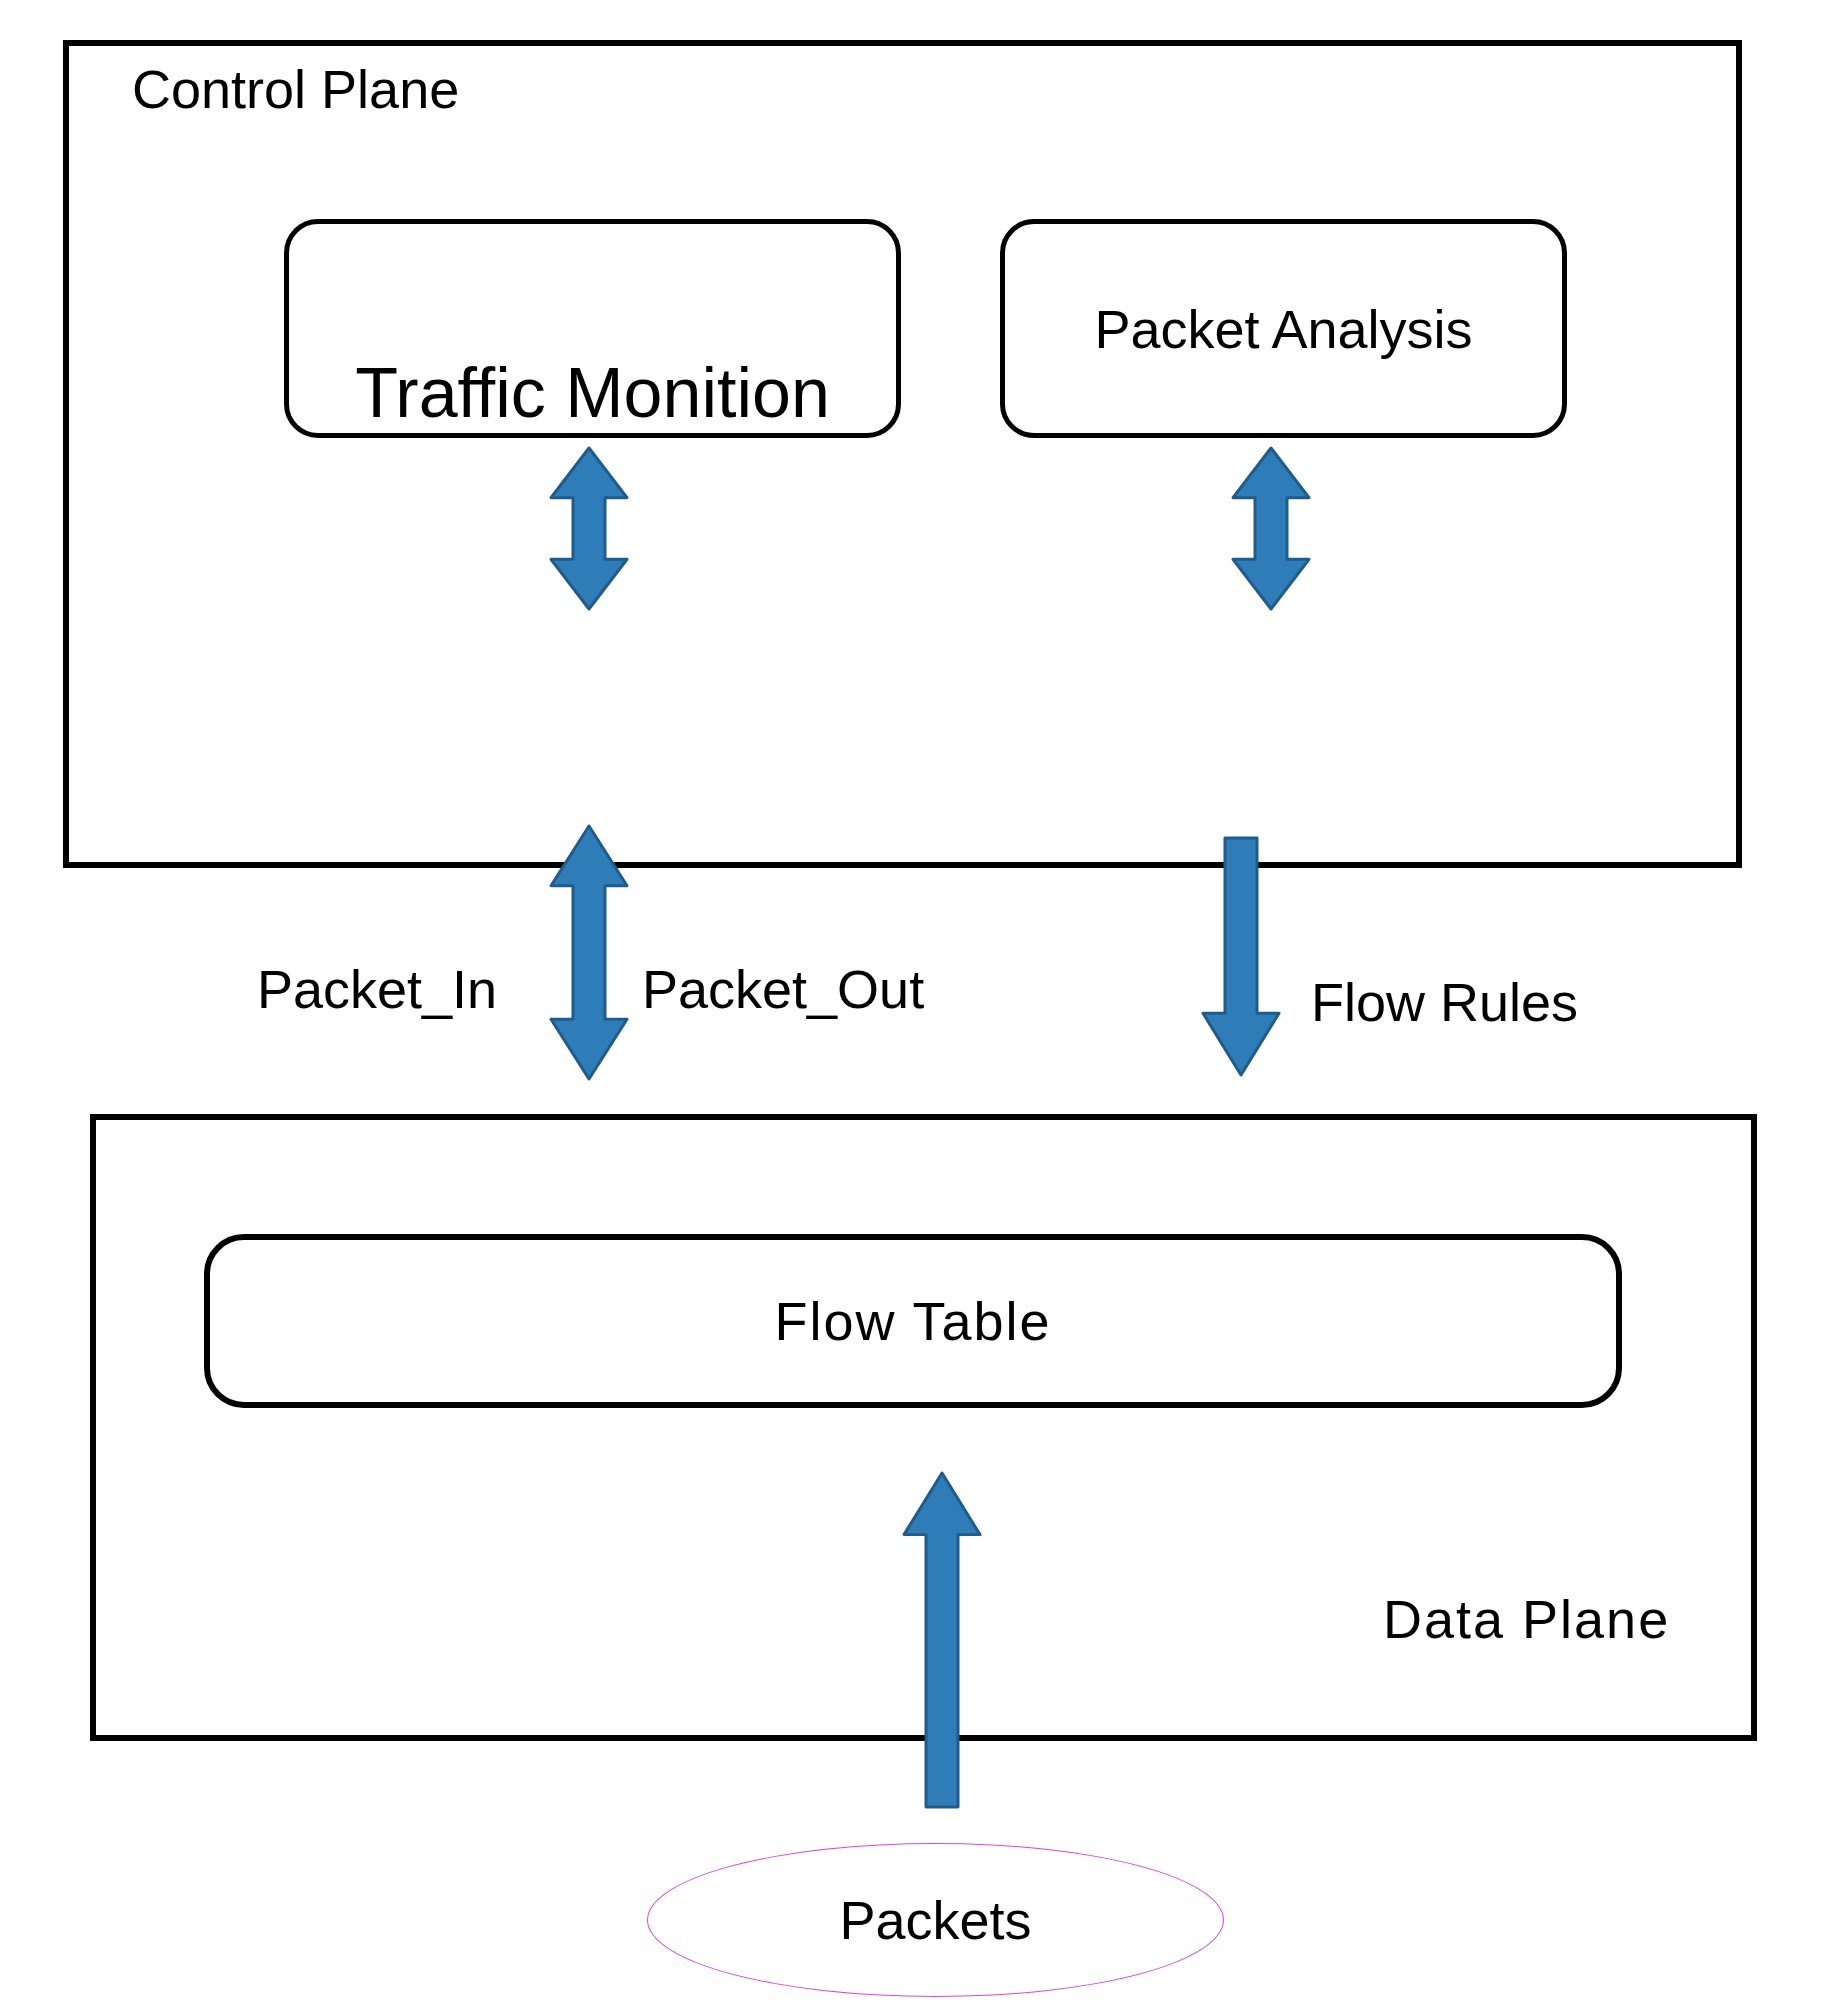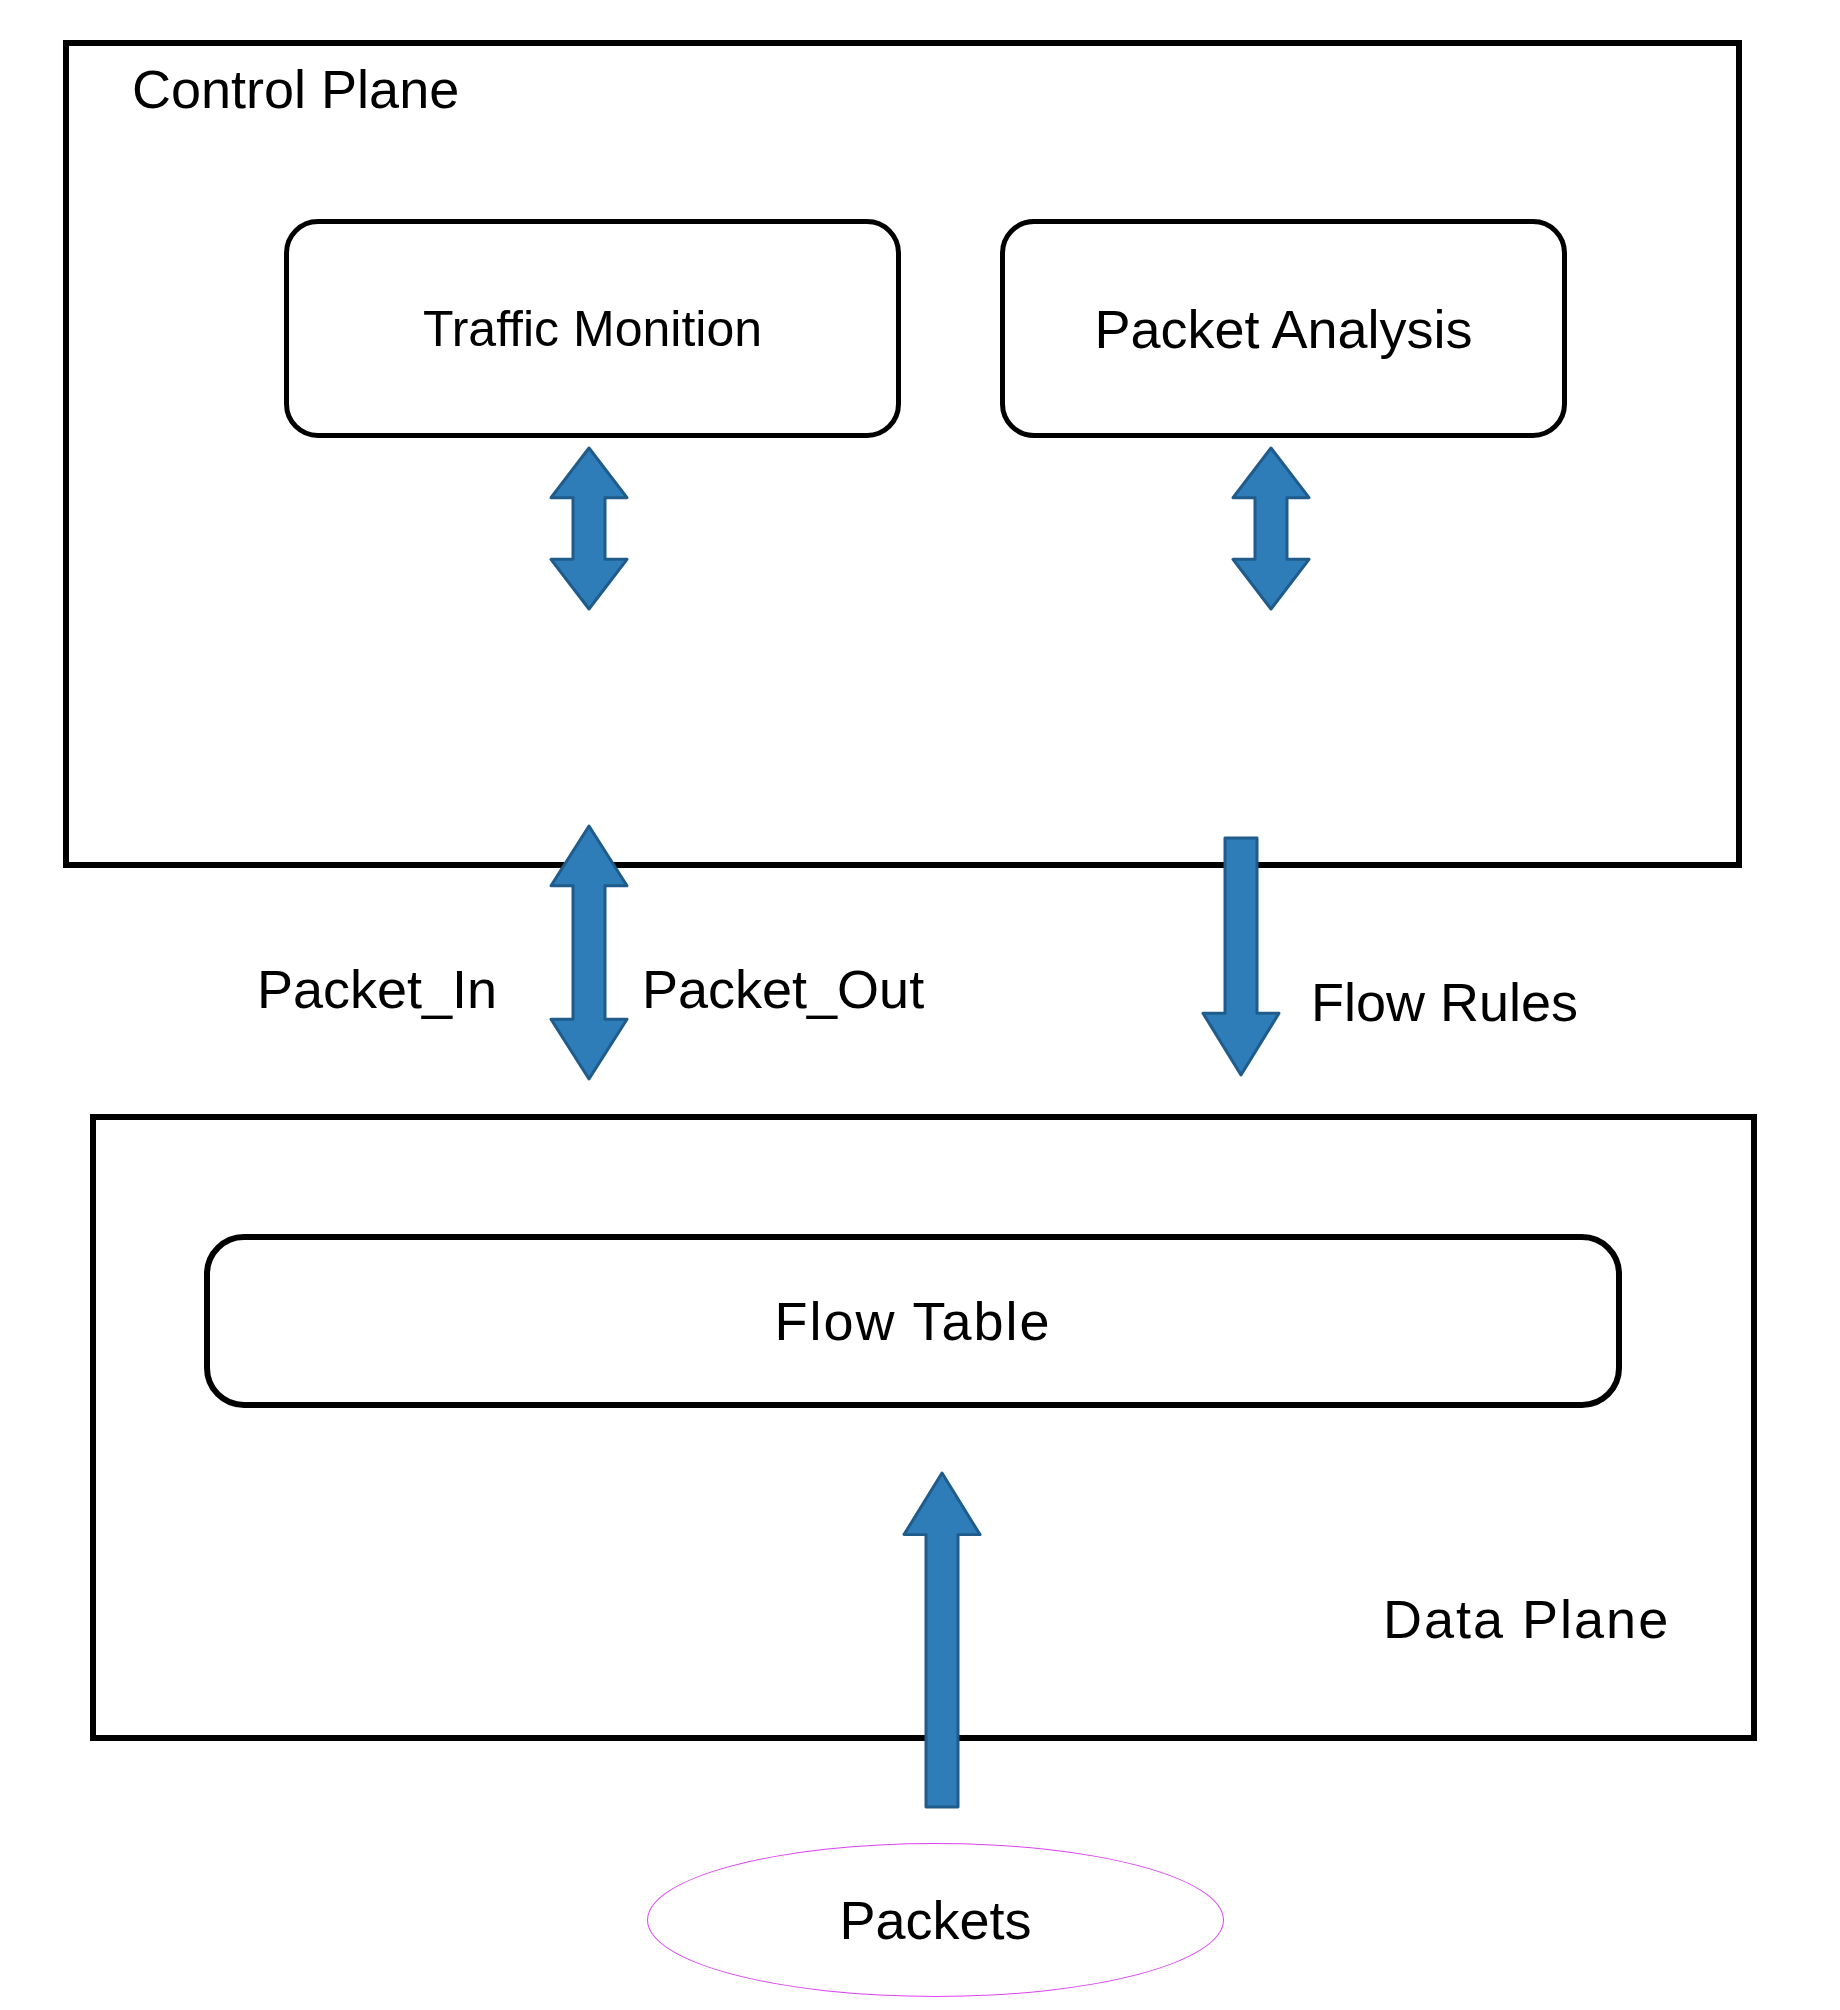--- a/index.html
+++ b/index.html
@@ -43,21 +43,21 @@
     background:#ffffff;
     border:5px solid #000000;
     border-radius:34px;
     box-sizing:border-box;
     display:flex;
     align-items:center;
     justify-content:center;
     color:#000000;
     white-space:nowrap;
   }
-  #traffic-monition{ left:284px;  top:219px;  width:617px;  height:219px; font-size:50px; }
+  #traffic-monition{ left:284px;  top:219px;  width:617px;  height:219px; font-size:70px;align-items:flex-end; }
   #packet-analysis { left:1000px; top:219px;  width:567px;  height:219px; font-size:54px; }
   #controller-infra{ left:343px;  top:605px;  width:1174px; height:144px; font-size:54px; }
   #flow-table      { left:204px;  top:1234px; width:1418px; height:174px; font-size:54px;
                      border-width:6px; border-radius:40px; letter-spacing:2px; }
 
   
   #packets-ellipse{
     position:absolute;
     left:647px; top:1843px;
     width:577px; height:154px;

